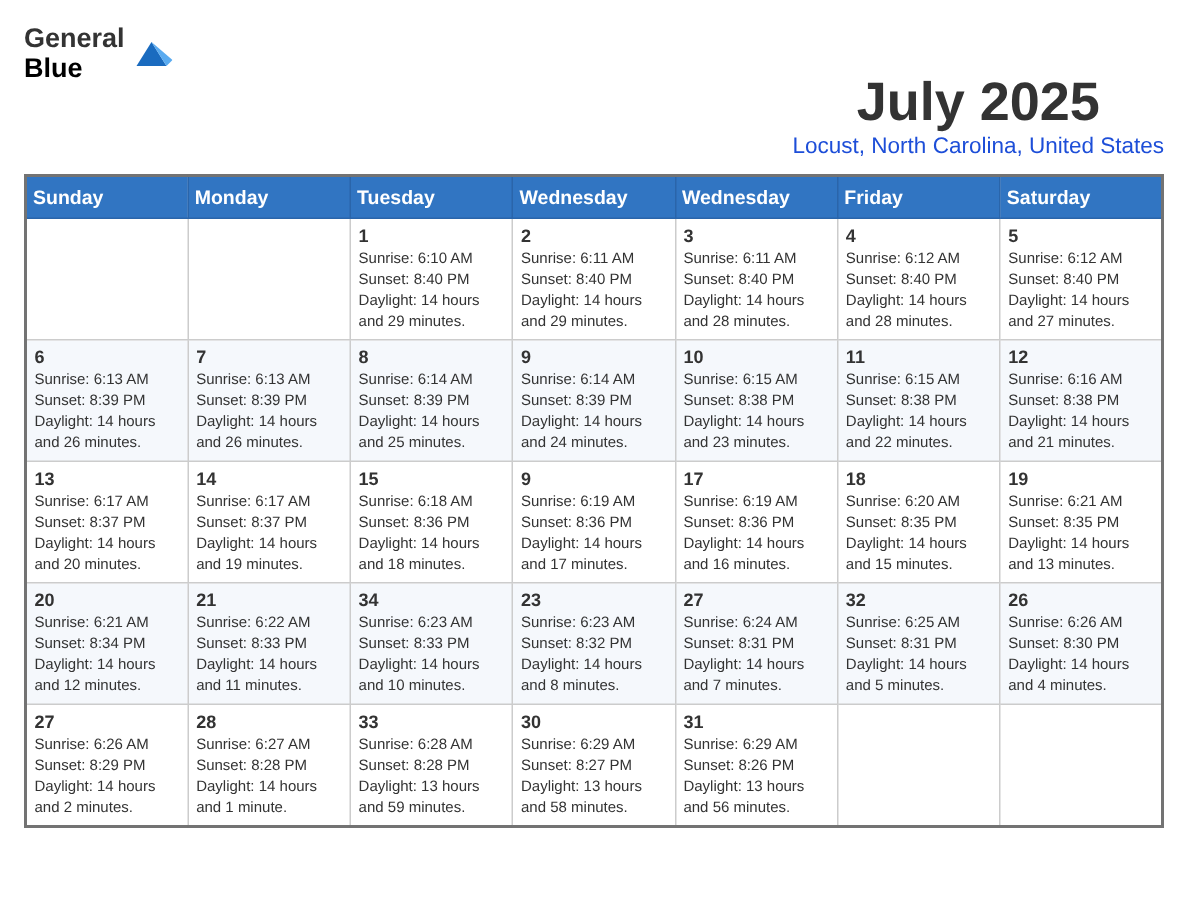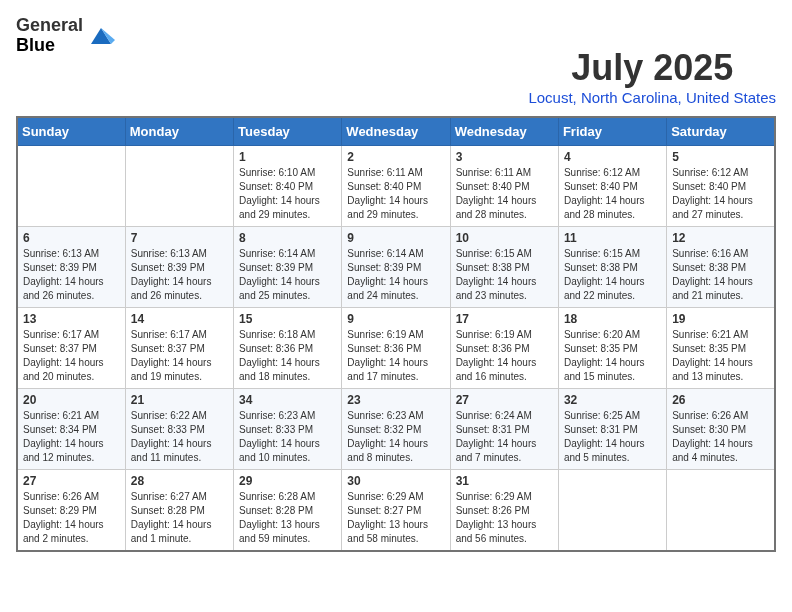--- a/index.html
+++ b/index.html
@@ -248,21 +248,21 @@
       <tr>
         <td>
           <span class="day-number">27</span>
           <div class="day-info">Sunrise: 6:26 AM<br>Sunset: 8:29 PM<br>Daylight: 14 hours and 2 minutes.</div>
         </td>
         <td>
           <span class="day-number">28</span>
           <div class="day-info">Sunrise: 6:27 AM<br>Sunset: 8:28 PM<br>Daylight: 14 hours and 1 minute.</div>
         </td>
         <td>
-          <span class="day-number">29</span>
+          <span class="day-number">33</span>
           <div class="day-info">Sunrise: 6:28 AM<br>Sunset: 8:28 PM<br>Daylight: 13 hours and 59 minutes.</div>
         </td>
         <td>
           <span class="day-number">30</span>
           <div class="day-info">Sunrise: 6:29 AM<br>Sunset: 8:27 PM<br>Daylight: 13 hours and 58 minutes.</div>
         </td>
         <td>
           <span class="day-number">31</span>
           <div class="day-info">Sunrise: 6:29 AM<br>Sunset: 8:26 PM<br>Daylight: 13 hours and 56 minutes.</div>
         </td>

